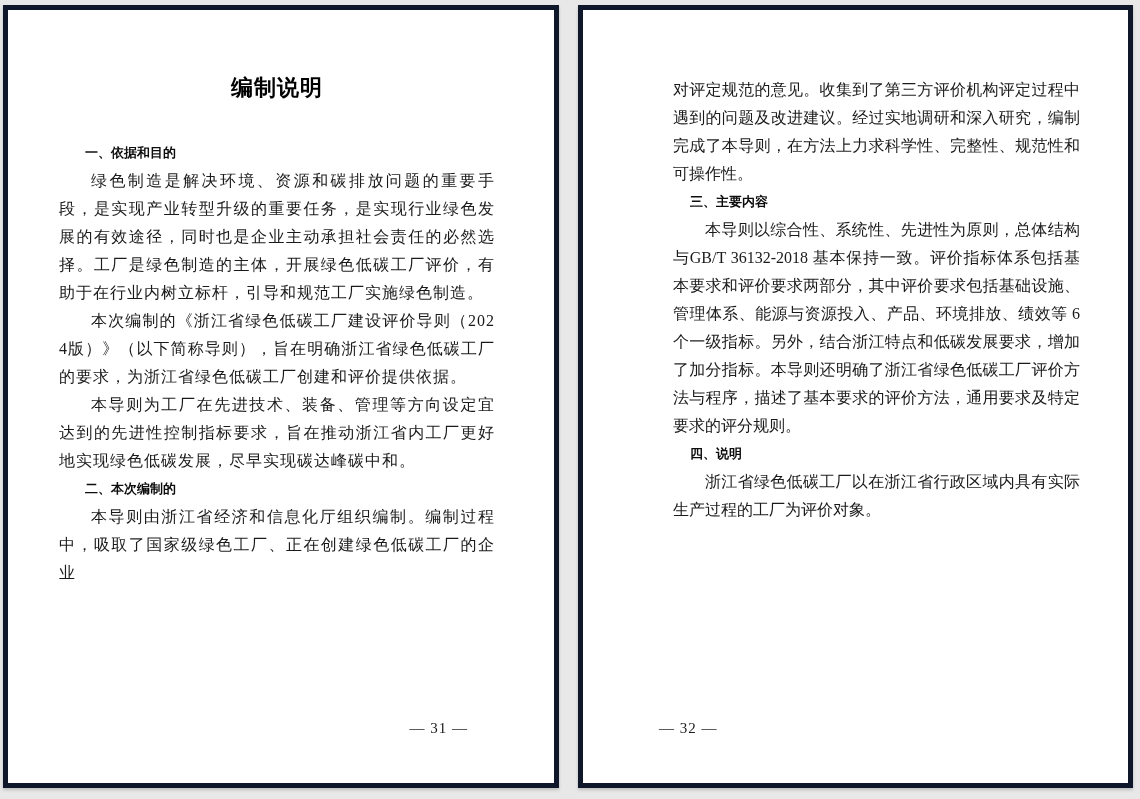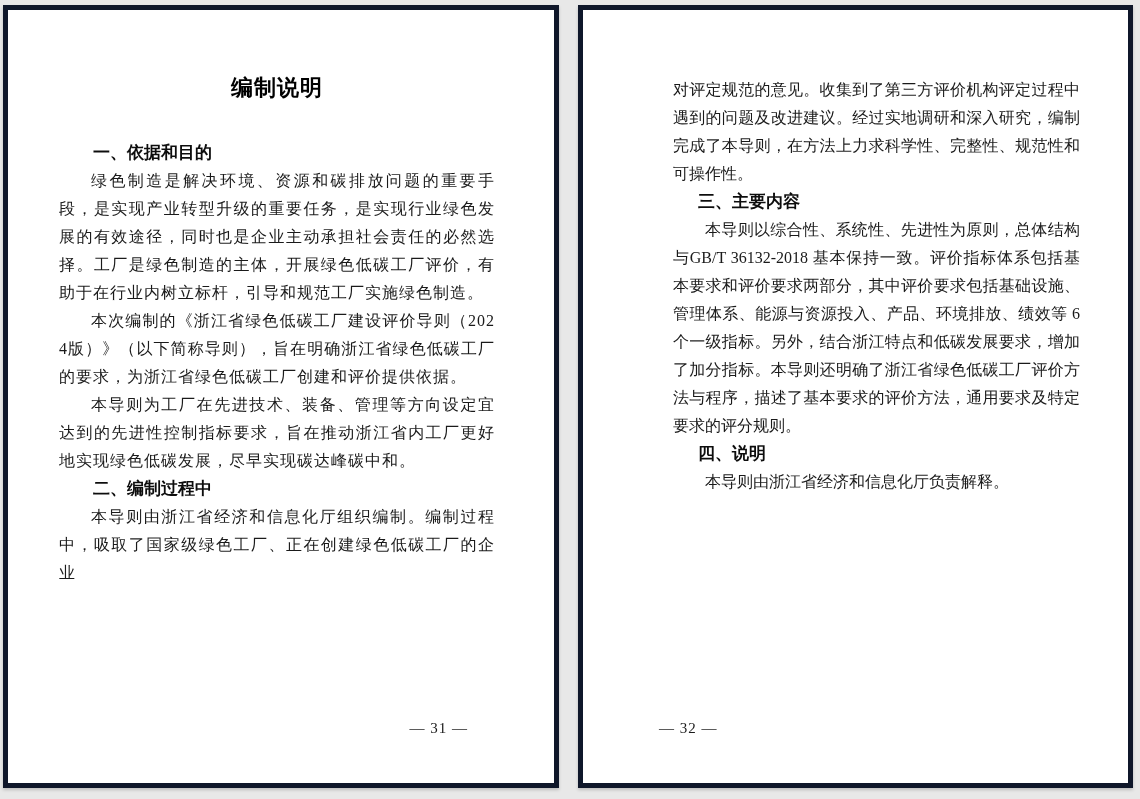--- a/index.html
+++ b/index.html
@@ -38,21 +38,21 @@
     margin: 0 0 35px 0;
     font-size: 22px;
     line-height: 32px;
     font-weight: bold;
     text-align: center;
     letter-spacing: 1px;
     color: #000;
   }
   .sec-heading {
     margin: 0;
-    font-size: 17px;
+    font-size: 13px;
     line-height: 28px;
     font-weight: bold;
     text-indent: 2em;
     font-family: "Liberation Sans", "DejaVu Sans", sans-serif;
     color: #0d0d0d;
   }
   .para {
     margin: 0;
     font-size: 16px;
     line-height: 28px;
@@ -88,29 +88,29 @@
 <body>
 
 <div class="page page-left">
   <h1 class="doc-title">编制说明</h1>
 
   <h2 class="sec-heading">一、依据和目的</h2>
   <p class="para">绿色制造是解决环境、资源和碳排放问题的重要手段，是实现产业转型升级的重要任务，是实现行业绿色发展的有效途径，同时也是企业主动承担社会责任的必然选择。工厂是绿色制造的主体，开展绿色低碳工厂评价，有助于在行业内树立标杆，引导和规范工厂实施绿色制造。</p>
   <p class="para">本次编制的《浙江省绿色低碳工厂建设评价导则（2024版）》（以下简称导则），旨在明确浙江省绿色低碳工厂的要求，为浙江省绿色低碳工厂创建和评价提供依据。</p>
   <p class="para">本导则为工厂在先进技术、装备、管理等方向设定宜达到的先进性控制指标要求，旨在推动浙江省内工厂更好地实现绿色低碳发展，尽早实现碳达峰碳中和。</p>
 
-  <h2 class="sec-heading">二、编制过程中</h2>
+  <h2 class="sec-heading">二、本次编制的</h2>
   <p class="para">本导则由浙江省经济和信息化厅组织编制。编制过程中，吸取了国家级绿色工厂、正在创建绿色低碳工厂的企业</p>
 
   <div class="page-number pn-31">— 31 —</div>
 </div>
 
 <div class="page page-right">
   <p class="para no-indent">对评定规范的意见。收集到了第三方评价机构评定过程中遇到的问题及改进建议。经过实地调研和深入研究，编制完成了本导则，在方法上力求科学性、完整性、规范性和可操作性。</p>
 
   <h2 class="sec-heading">三、主要内容</h2>
   <p class="para">本导则以综合性、系统性、先进性为原则，总体结构与GB/T 36132-2018 基本保持一致。评价指标体系包括基本要求和评价要求两部分，其中评价要求包括基础设施、管理体系、能源与资源投入、产品、环境排放、绩效等 6 个一级指标。另外，结合浙江特点和低碳发展要求，增加了加分指标。本导则还明确了浙江省绿色低碳工厂评价方法与程序，描述了基本要求的评价方法，通用要求及特定要求的评分规则。</p>
 
   <h2 class="sec-heading">四、说明</h2>
-  <p class="para">本导则由浙江省经济和信息化厅负责解释。</p>
+  <p class="para">浙江省绿色低碳工厂以在浙江省行政区域内具有实际生产过程的工厂为评价对象。</p>
 
   <div class="page-number pn-32">— 32 —</div>
 </div>
 
 </body></html>

